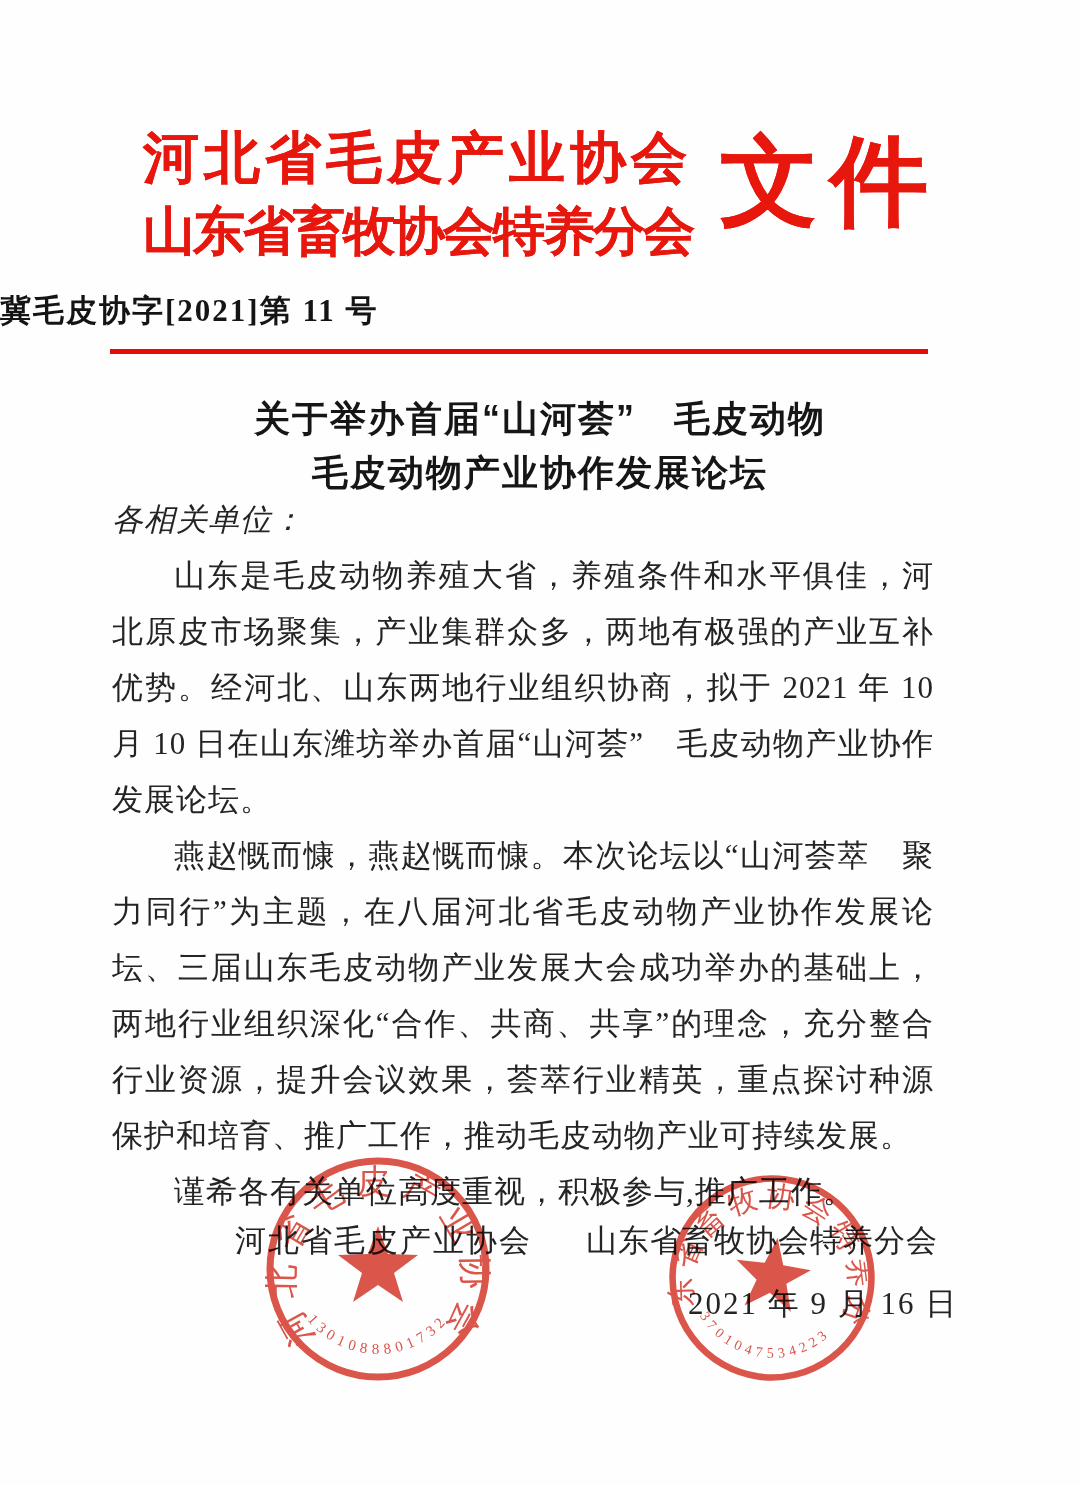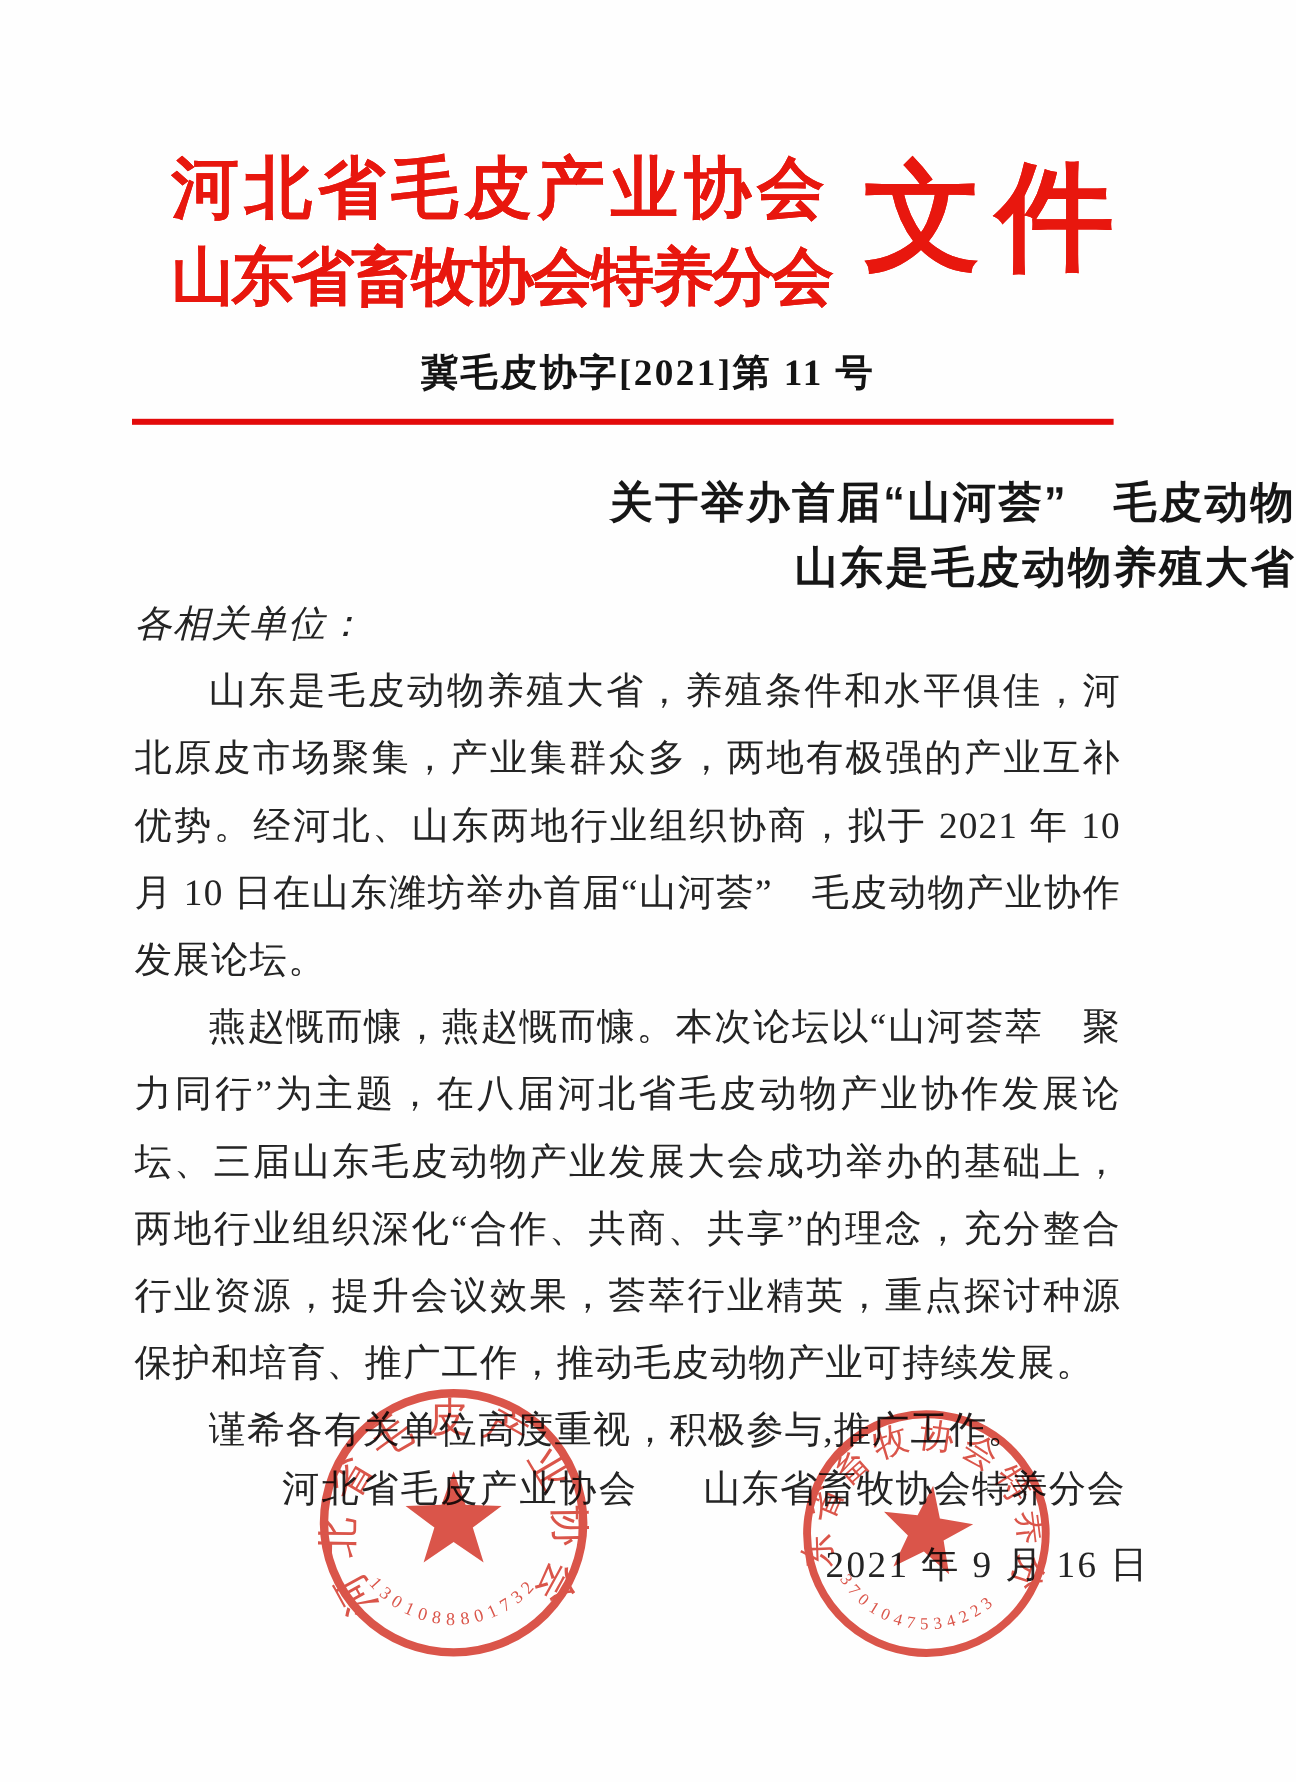--- a/index.html
+++ b/index.html
@@ -23,32 +23,32 @@
   .org-line2{font-size:52px;line-height:72px;letter-spacing:-2px;margin-top:2px;white-space:nowrap;}
   .doc-label{
     position:absolute;left:720px;top:132px;
     color:#e8170e;font-weight:bold;font-size:98px;line-height:100px;
     letter-spacing:12px;white-space:nowrap;
     font-family:"Liberation Serif","DejaVu Serif",serif;
     text-shadow:0 0 0.5px #e8170e;
   }
   .doc-number{
     position:absolute;left:0;top:290px;width:100%;
-    text-align:center;font-size:31px;font-weight:bold;color:#141414;
+    text-align:left;font-size:31px;font-weight:bold;color:#141414;
     letter-spacing:2px;
   }
   .red-rule{
     position:absolute;left:110px;top:349px;width:818px;height:5px;
     background:#e30b0b;
   }
 
   
   .title-block{
     position:absolute;left:0;top:392px;width:100%;
-    text-align:right;font-weight:bold;color:#161616;
+    text-align:center;font-weight:bold;color:#161616;
     font-size:36px;line-height:54px;letter-spacing:2px;
     font-family:"Liberation Sans","DejaVu Sans",sans-serif;
   }
 
   
   .body-block{
     position:absolute;left:112px;top:492px;width:822px;
     font-size:31px;line-height:56px;letter-spacing:1px;
     text-align:justify;color:#242424;
   }
@@ -85,21 +85,21 @@
     <div class="org-line2">山东省畜牧协会特养分会</div>
   </div>
   <div class="doc-label">文件</div>
 
   <div class="doc-number">冀毛皮协字[2021]第 11 号</div>
 
   <div class="red-rule"></div>
 
   <div class="title-block">
     <div>关于举办首届“山河荟”　毛皮动物</div>
-    <div>山东是毛皮动物养殖大省</div>
+    <div>毛皮动物产业协作发展论坛</div>
   </div>
 
   <div class="body-block">
     <p class="salutation">各相关单位：</p>
     <p>山东是毛皮动物养殖大省，养殖条件和水平俱佳，河北原皮市场聚集，产业集群众多，两地有极强的产业互补优势。经河北、山东两地行业组织协商，拟于 2021 年 10 月 10 日在山东潍坊举办首届“山河荟”　毛皮动物产业协作发展论坛。</p>
     <p>燕赵慨而慷，燕赵慨而慷。本次论坛以“山河荟萃　聚力同行”为主题，在八届河北省毛皮动物产业协作发展论坛、三届山东毛皮动物产业发展大会成功举办的基础上，两地行业组织深化“合作、共商、共享”的理念，充分整合行业资源，提升会议效果，荟萃行业精英，重点探讨种源保护和培育、推广工作，推动毛皮动物产业可持续发展。</p>
     <p>谨希各有关单位高度重视，积极参与,推广工作。</p>
   </div>
 
   <div class="sig-left-org">河北省毛皮产业协会</div>

